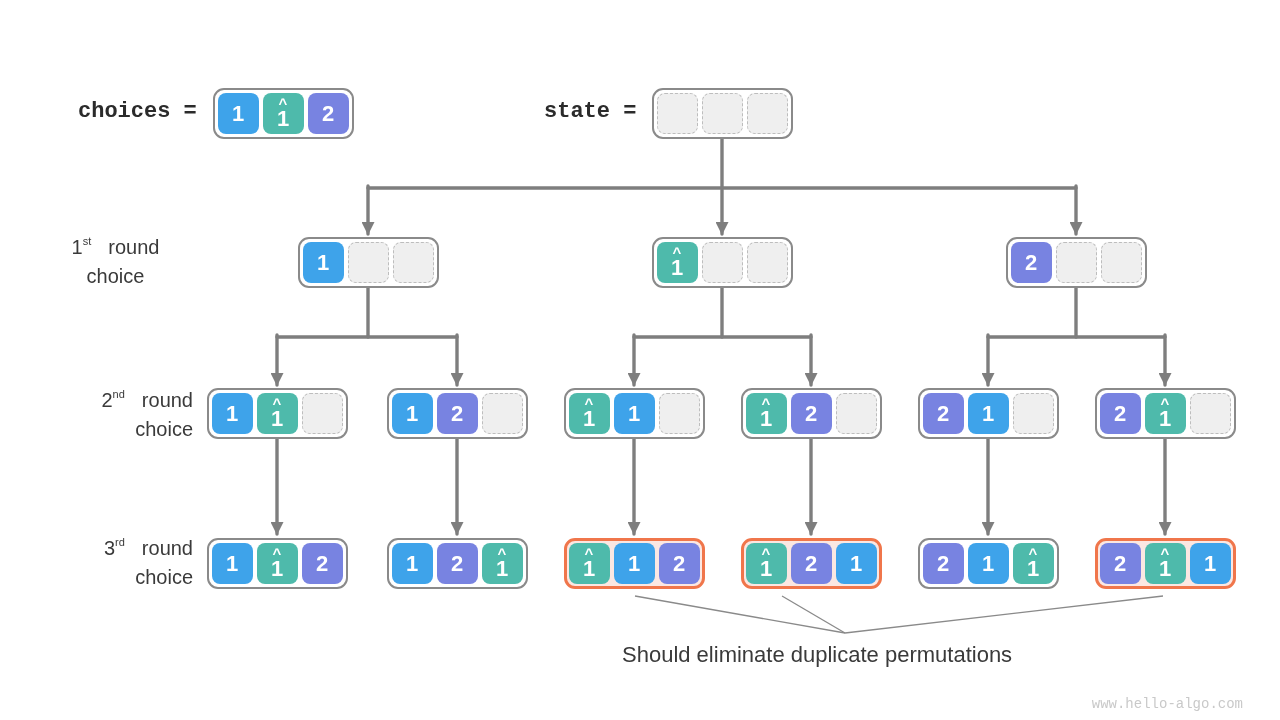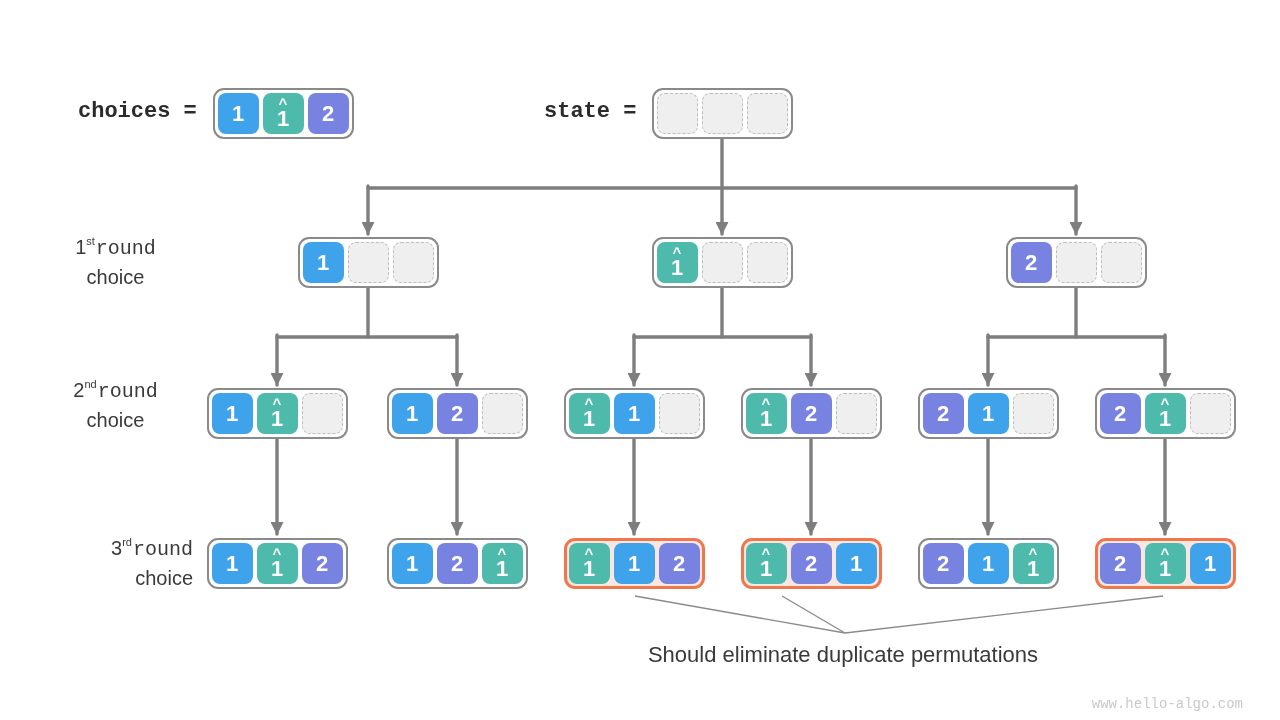--- a/index.html
+++ b/index.html
@@ -34,23 +34,23 @@
   .num{line-height:21px;}
   .hdr-label{
     position:absolute;font-family:"Liberation Mono","DejaVu Sans Mono",monospace;
     font-weight:bold;font-size:22px;color:#2B2B2B;white-space:pre;margin-left:20px;
   }
   .row-label{
     position:absolute;left:38px;width:155px;text-align:center;
     font-size:20px;color:var(--c-text);line-height:29px;
   }
   .row-label sup{font-size:11px;line-height:0;position:relative;top:-1px;}
-  .rl-rest{margin-left:1px;font-family:Liberation Mono, monospace;}
+  .rl-rest{margin-left:17px;}
   .annotation{
-    position:absolute;left:593px;top:642px;width:500px;text-align:center;
+    position:absolute;left:622px;top:642px;width:500px;
     font-size:22px;color:var(--c-text);
   }
   .watermark{
     position:absolute;right:37px;top:696px;
     font-family:"Liberation Mono","DejaVu Sans Mono",monospace;
     font-size:14px;color:var(--c-watermark);
   }
 </style>
 </head>
 <body>
@@ -105,21 +105,21 @@
     </g>
   </svg>
 
   <div class="hdr-label" style="left:58px;top:99px;">choices =</div>
   <div class="hdr-label" style="left:524px;top:99px;">state =</div>
 
   <div class="row-label" style="top:233px;">
     <div><span>1</span><sup>st</sup><span class="rl-rest">round</span></div>
     <div>choice</div>
   </div>
-  <div class="row-label" style="top:376px;">
+  <div class="row-label" style="top:386px;text-align:right;">
     <div><span>2</span><sup>nd</sup><span class="rl-rest">round</span></div>
     <div>choice</div>
   </div>
   <div class="row-label" style="top:534px;text-align:right;">
     <div><span>3</span><sup>rd</sup><span class="rl-rest">round</span></div>
     <div>choice</div>
   </div>
 
   <div class="annotation">Should eliminate duplicate permutations</div>
   <div class="watermark">www.hello-algo.com</div>

